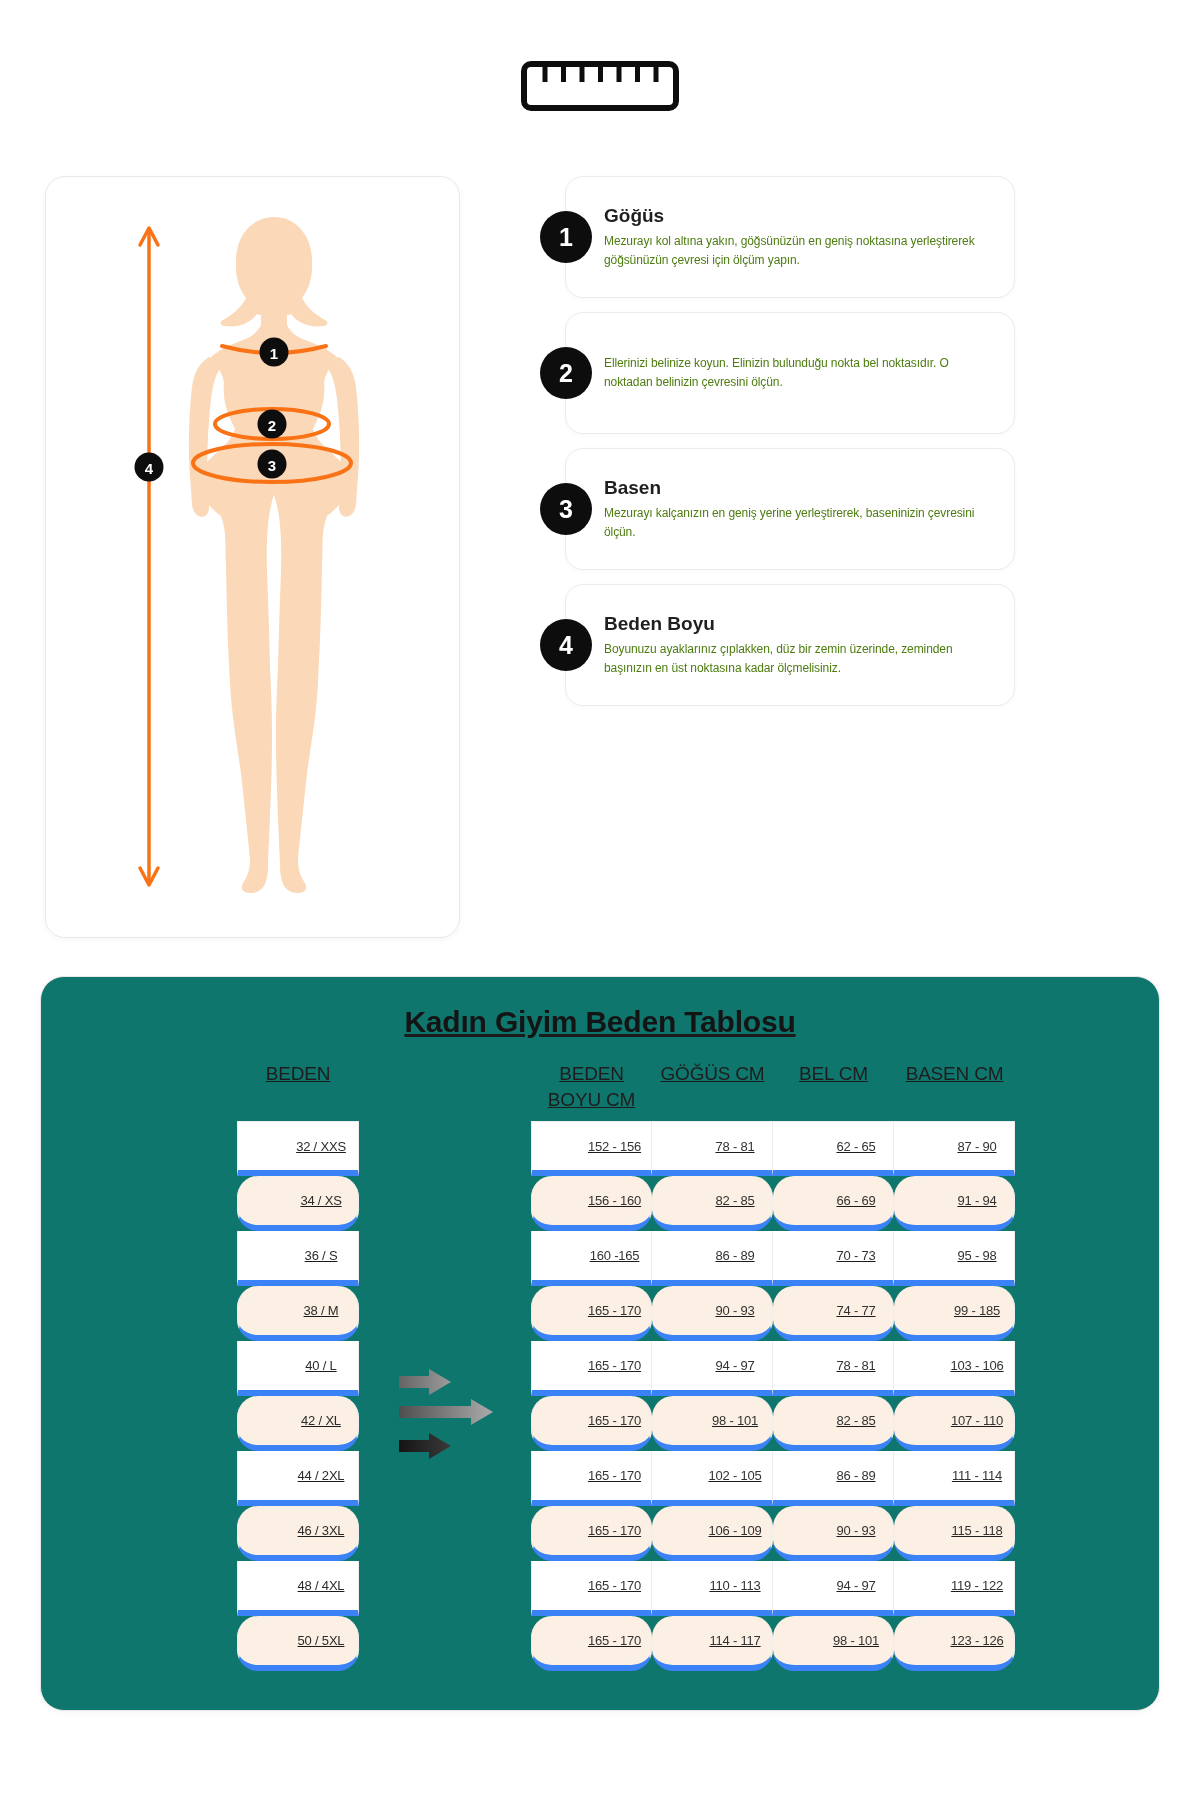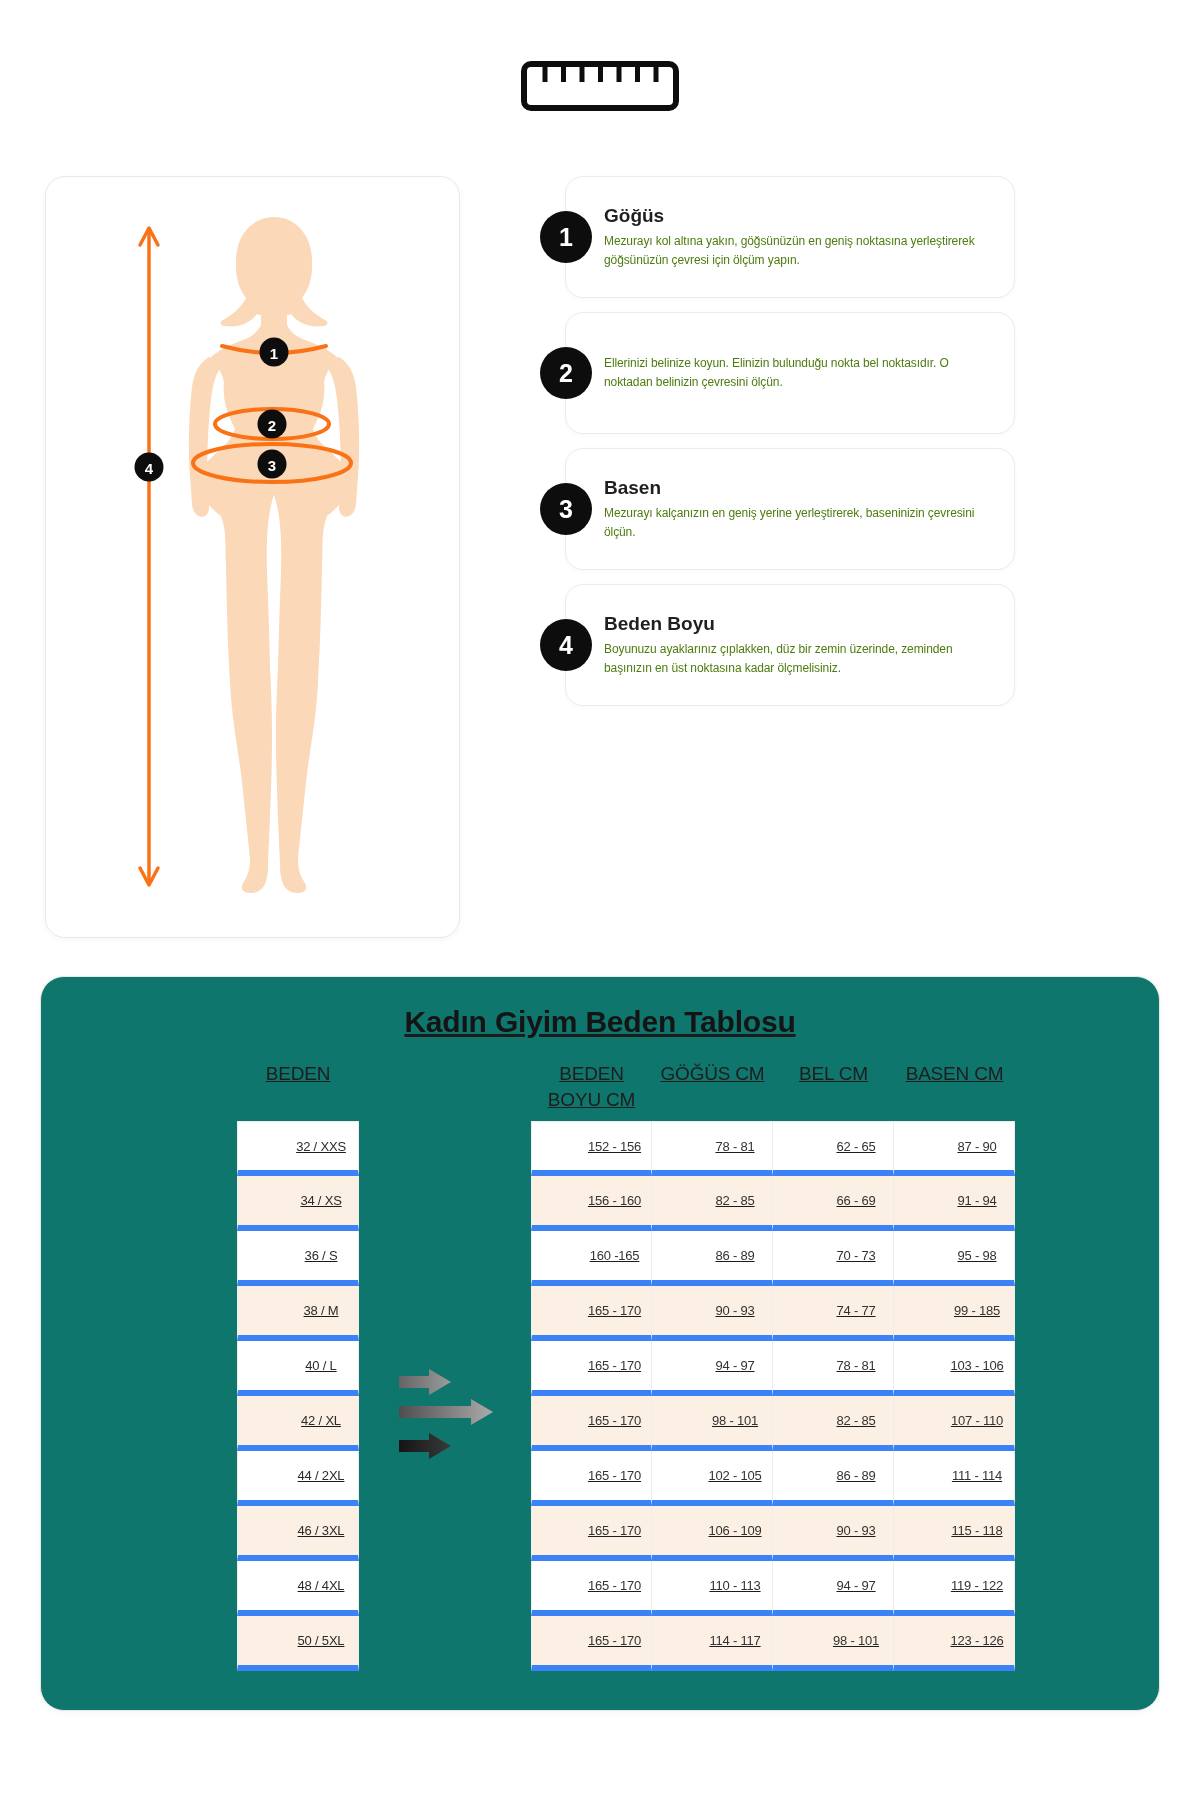--- a/index.html
+++ b/index.html
@@ -64,21 +64,21 @@
   .cell{
     border-right:1px solid #ededed;border-bottom:6px solid #3b82f6;background:#fff;
     display:flex;align-items:center;justify-content:center;
     font-size:13px;color:#333333;letter-spacing:-0.2px;padding-left:46px;
   }
   .trow:first-child .cell{border-top:1px solid #ededed;}
   .c-beden{width:122px;border-left:1px solid #ededed;color:#2b2b2b;}
   .gap{width:172px;flex:0 0 auto;}
   .c-data{width:121px;}
   .c-first{border-left:1px solid #ededed;}
-  .trow.alt .cell{background:var(--row-highlight);}
+  .trow.alt .cell{background:var(--row-highlight);border-radius:21px;}
   .arrows-svg{position:absolute;left:352px;top:380px;}
 </style>
 </head>
 <body>
 
 <div class="page">
 
   <div class="ruler-wrap">
     <svg width="160" height="52" viewBox="0 0 160 52">
       <rect x="4" y="4" width="152" height="44" rx="7" fill="none" stroke="#0d0d0d" stroke-width="6"></rect>

